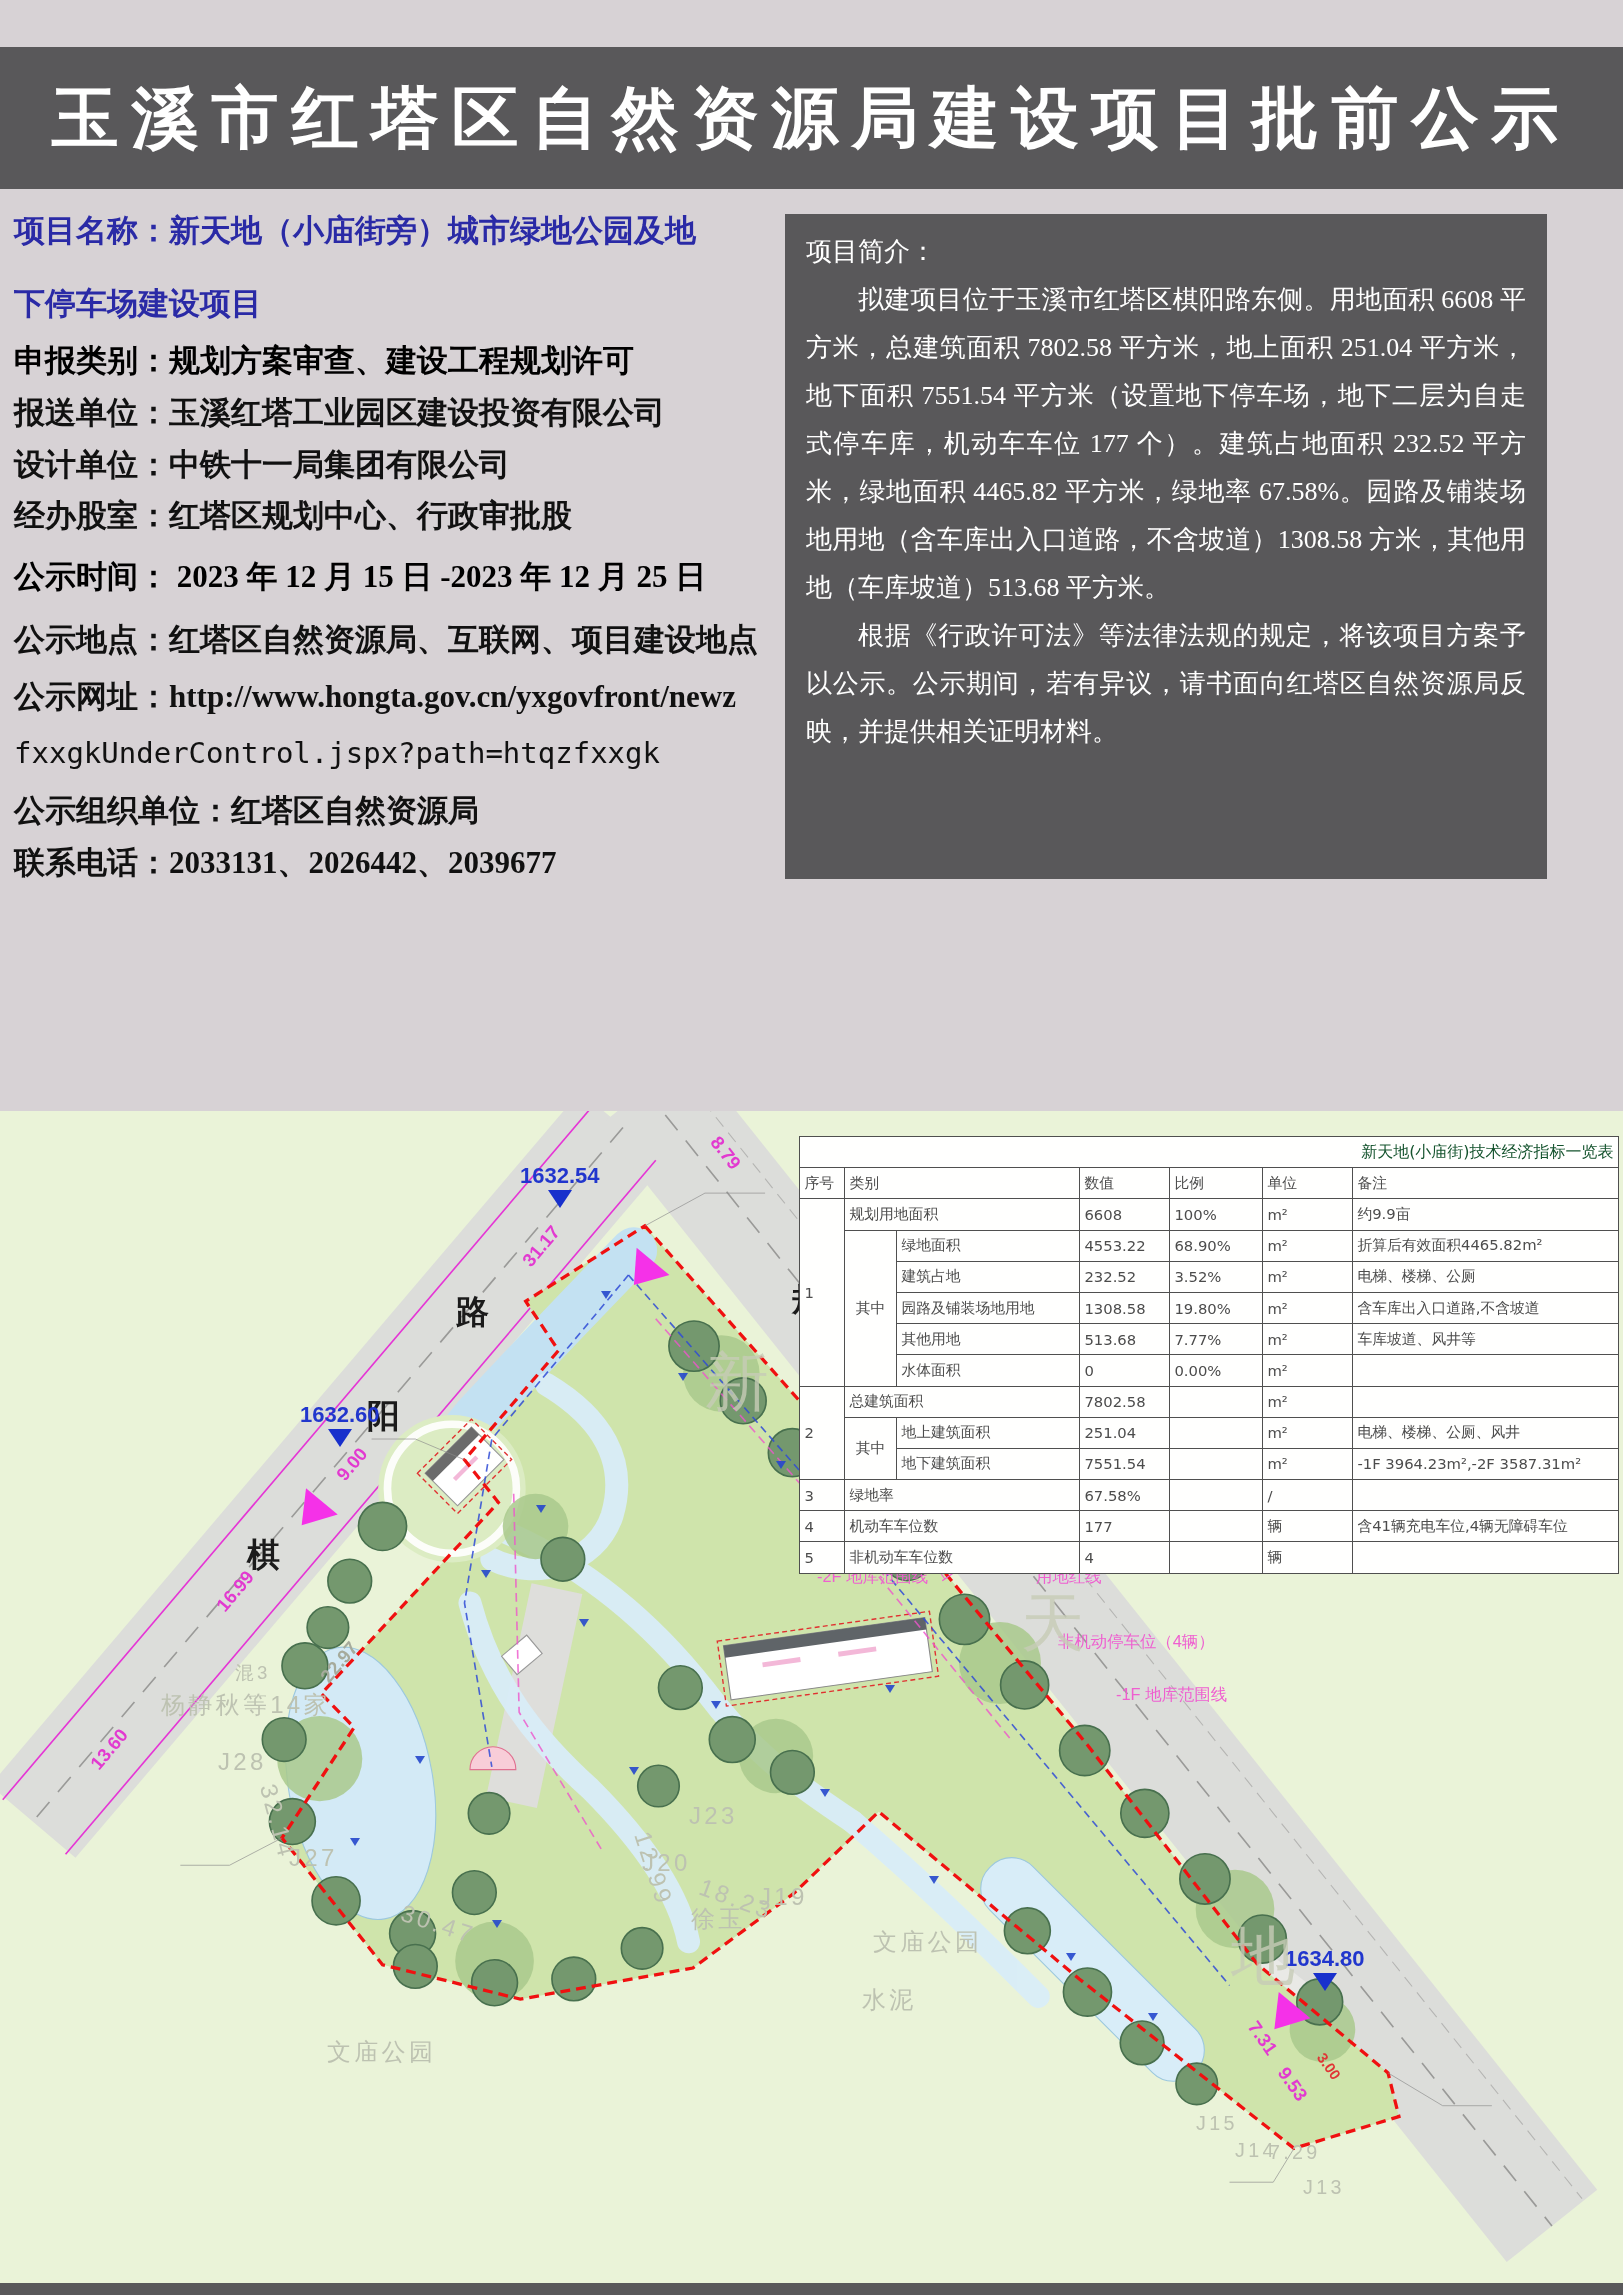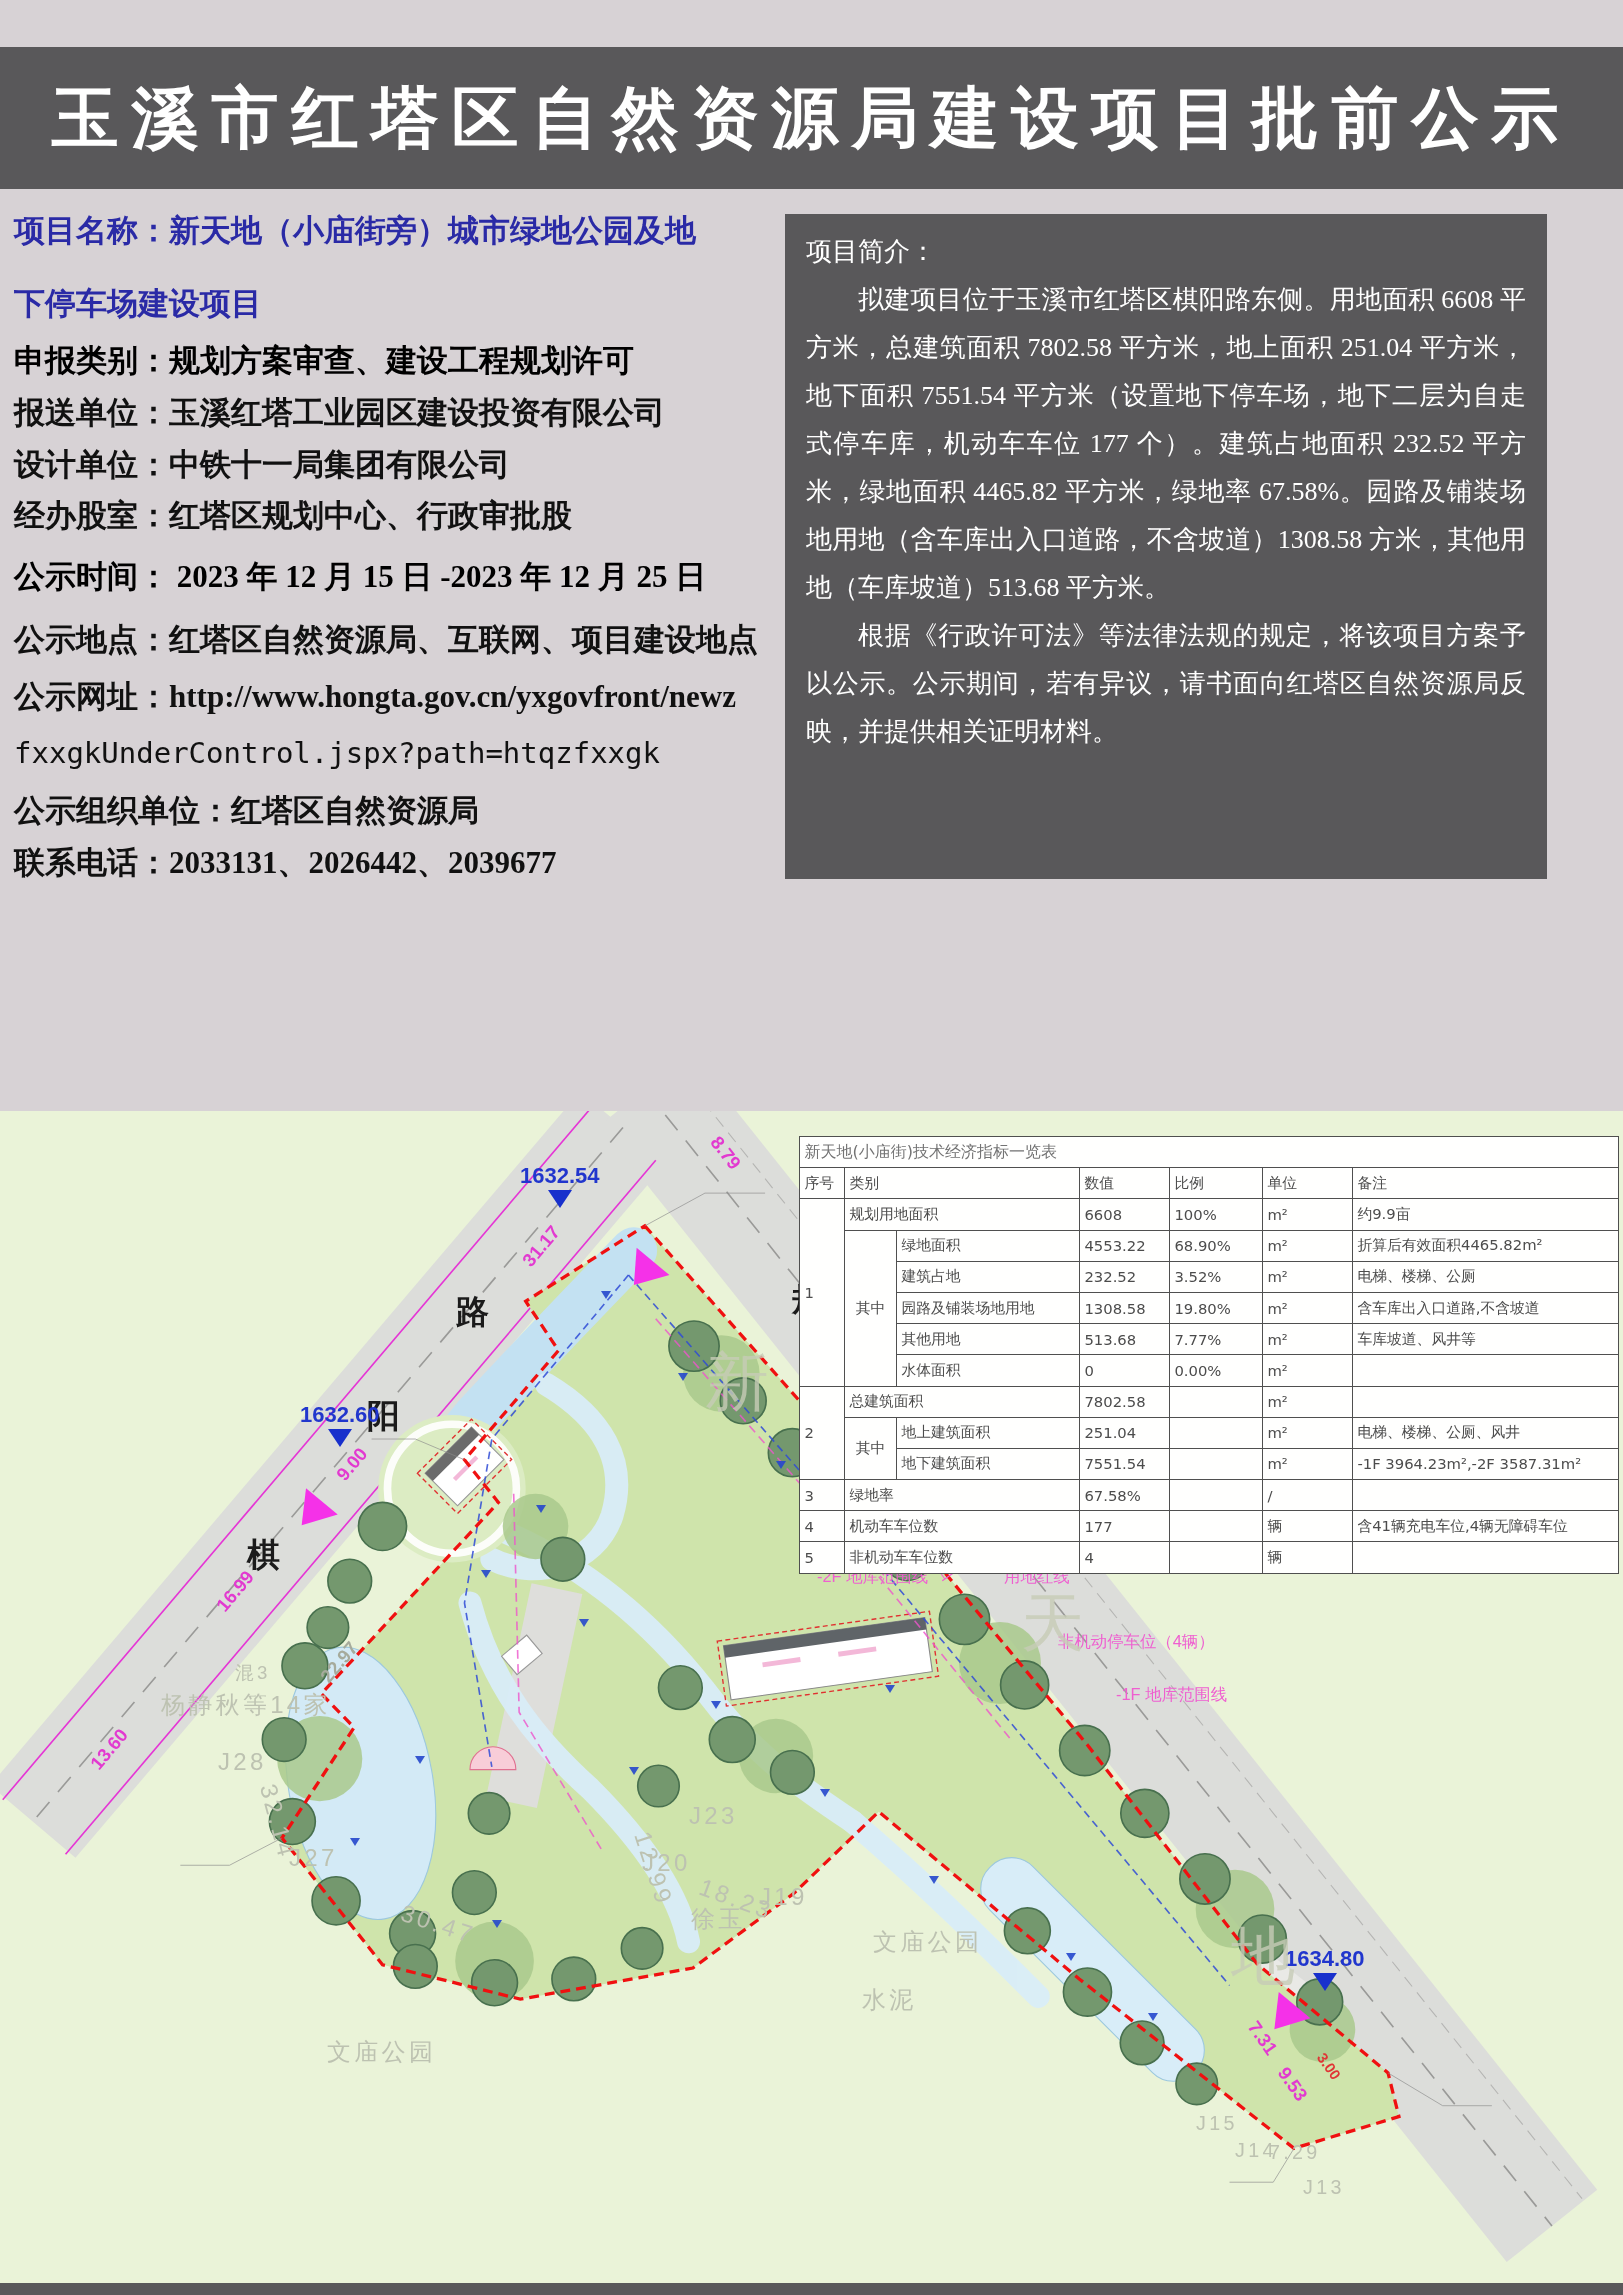--- a/index.html
+++ b/index.html
@@ -38,21 +38,21 @@
   .reddim{font-size:14.8px;color:#e03535;font-weight:600;font-family:"Liberation Sans",sans-serif;}
   .pinkt{font-size:16.4px;color:#ef5fd0;font-family:"Liberation Sans",sans-serif;}
   .faint{font-size:24px;color:#bdc2b1;letter-spacing:3.3px;font-family:"Liberation Sans",sans-serif;}
   .wm{font-size:64px;color:#c7ccb7;opacity:.8;font-family:"Liberation Sans",sans-serif;}
 
   
   #indicator-table{position:absolute;left:799px;top:25px;border-collapse:collapse;background:#fffffe;
         table-layout:fixed;z-index:5;font-family:"DejaVu Sans","Liberation Sans",sans-serif;}
   #indicator-table td{border:0.9px solid #4f4f4f;font-size:14.8px;color:#4c4c4c;padding:1.1px 4.4px;
         height:28px;overflow:hidden;white-space:nowrap;}
-  #indicator-table td.tt{font-size:16px;color:#737373;border-bottom:1.6px double #4f4f4f;}
+  #indicator-table td.tt{font-size:16px;color:#14532d;border-bottom:1.6px double #4f4f4f;text-align:right;}
   #indicator-table td.num{text-align:left;}
   #indicator-table td.mid{text-align:center;}
 
   
   .bottom-bar{position:absolute;left:0;top:2283px;width:1623px;height:12px;background:#59585a;}
 </style>
 </head>
 <body>
 
 <div id="page">
@@ -232,21 +232,21 @@
         </div>
         <div class="ml dim" style="left: 518px; top: 146px; transform: rotate(-50deg);">31.17</div>
         <div class="ml dim" style="left: 332px; top: 360px; transform: rotate(-50deg);">9.00</div>
         <div class="ml dim" style="left: 212px; top: 491px; transform: rotate(-50deg);">16.99</div>
         <div class="ml dim" style="left: 86px; top: 649px; transform: rotate(-50deg);">13.60</div>
         <div class="ml dim dimgray" style="left: 316px; top: 562px; transform: rotate(-50deg);">22.97</div>
         <div class="ml dim" style="left: 723px; top: 21px; transform: rotate(52deg);">8.79</div>
         <div class="ml dim" style="left: 1261px; top: 906px; transform: rotate(55deg);">7.31</div>
         <div class="ml dim" style="left: 1291px; top: 952px; transform: rotate(55deg);">9.53</div>
         <div class="ml reddim" style="left: 1327px; top: 939px; transform: rotate(55deg);">3.00</div>
-        <div class="ml pinkt" style="left: 1004px; top: 455px;">用地红线</div>
+        <div class="ml pinkt" style="left: 1036px; top: 455px;">用地红线</div>
         <div class="ml pinkt" style="left: 1058px; top: 520px;">非机动停车位（4辆）</div>
         <div class="ml pinkt" style="left: 1116px; top: 573px; text-align: right;">-1F 地库范围线</div>
         <div class="ml pinkt" style="left: 817px; top: 455px;">-2F 地库范围线</div>
         <div class="ml pinkt" style="left: 912px; top: 395px; transform: rotate(55deg);">车库出入口</div>
         <div class="ml faint" style="left: 161px; top: 578px;">杨静秋等14家</div>
         <div class="ml faint" style="left: 235px; top: 549px; font-size: 18.6px;">混3</div>
         <div class="ml faint" style="left: 218px; top: 637px;">J28</div>
         <div class="ml faint" style="left: 289px; top: 733px;">J27</div>
         <div class="ml faint" style="left: 281px; top: 670px; transform: rotate(75deg);">32.14</div>
         <div class="ml faint" style="left: 406px; top: 788px; transform: rotate(18deg);">30.47</div>

